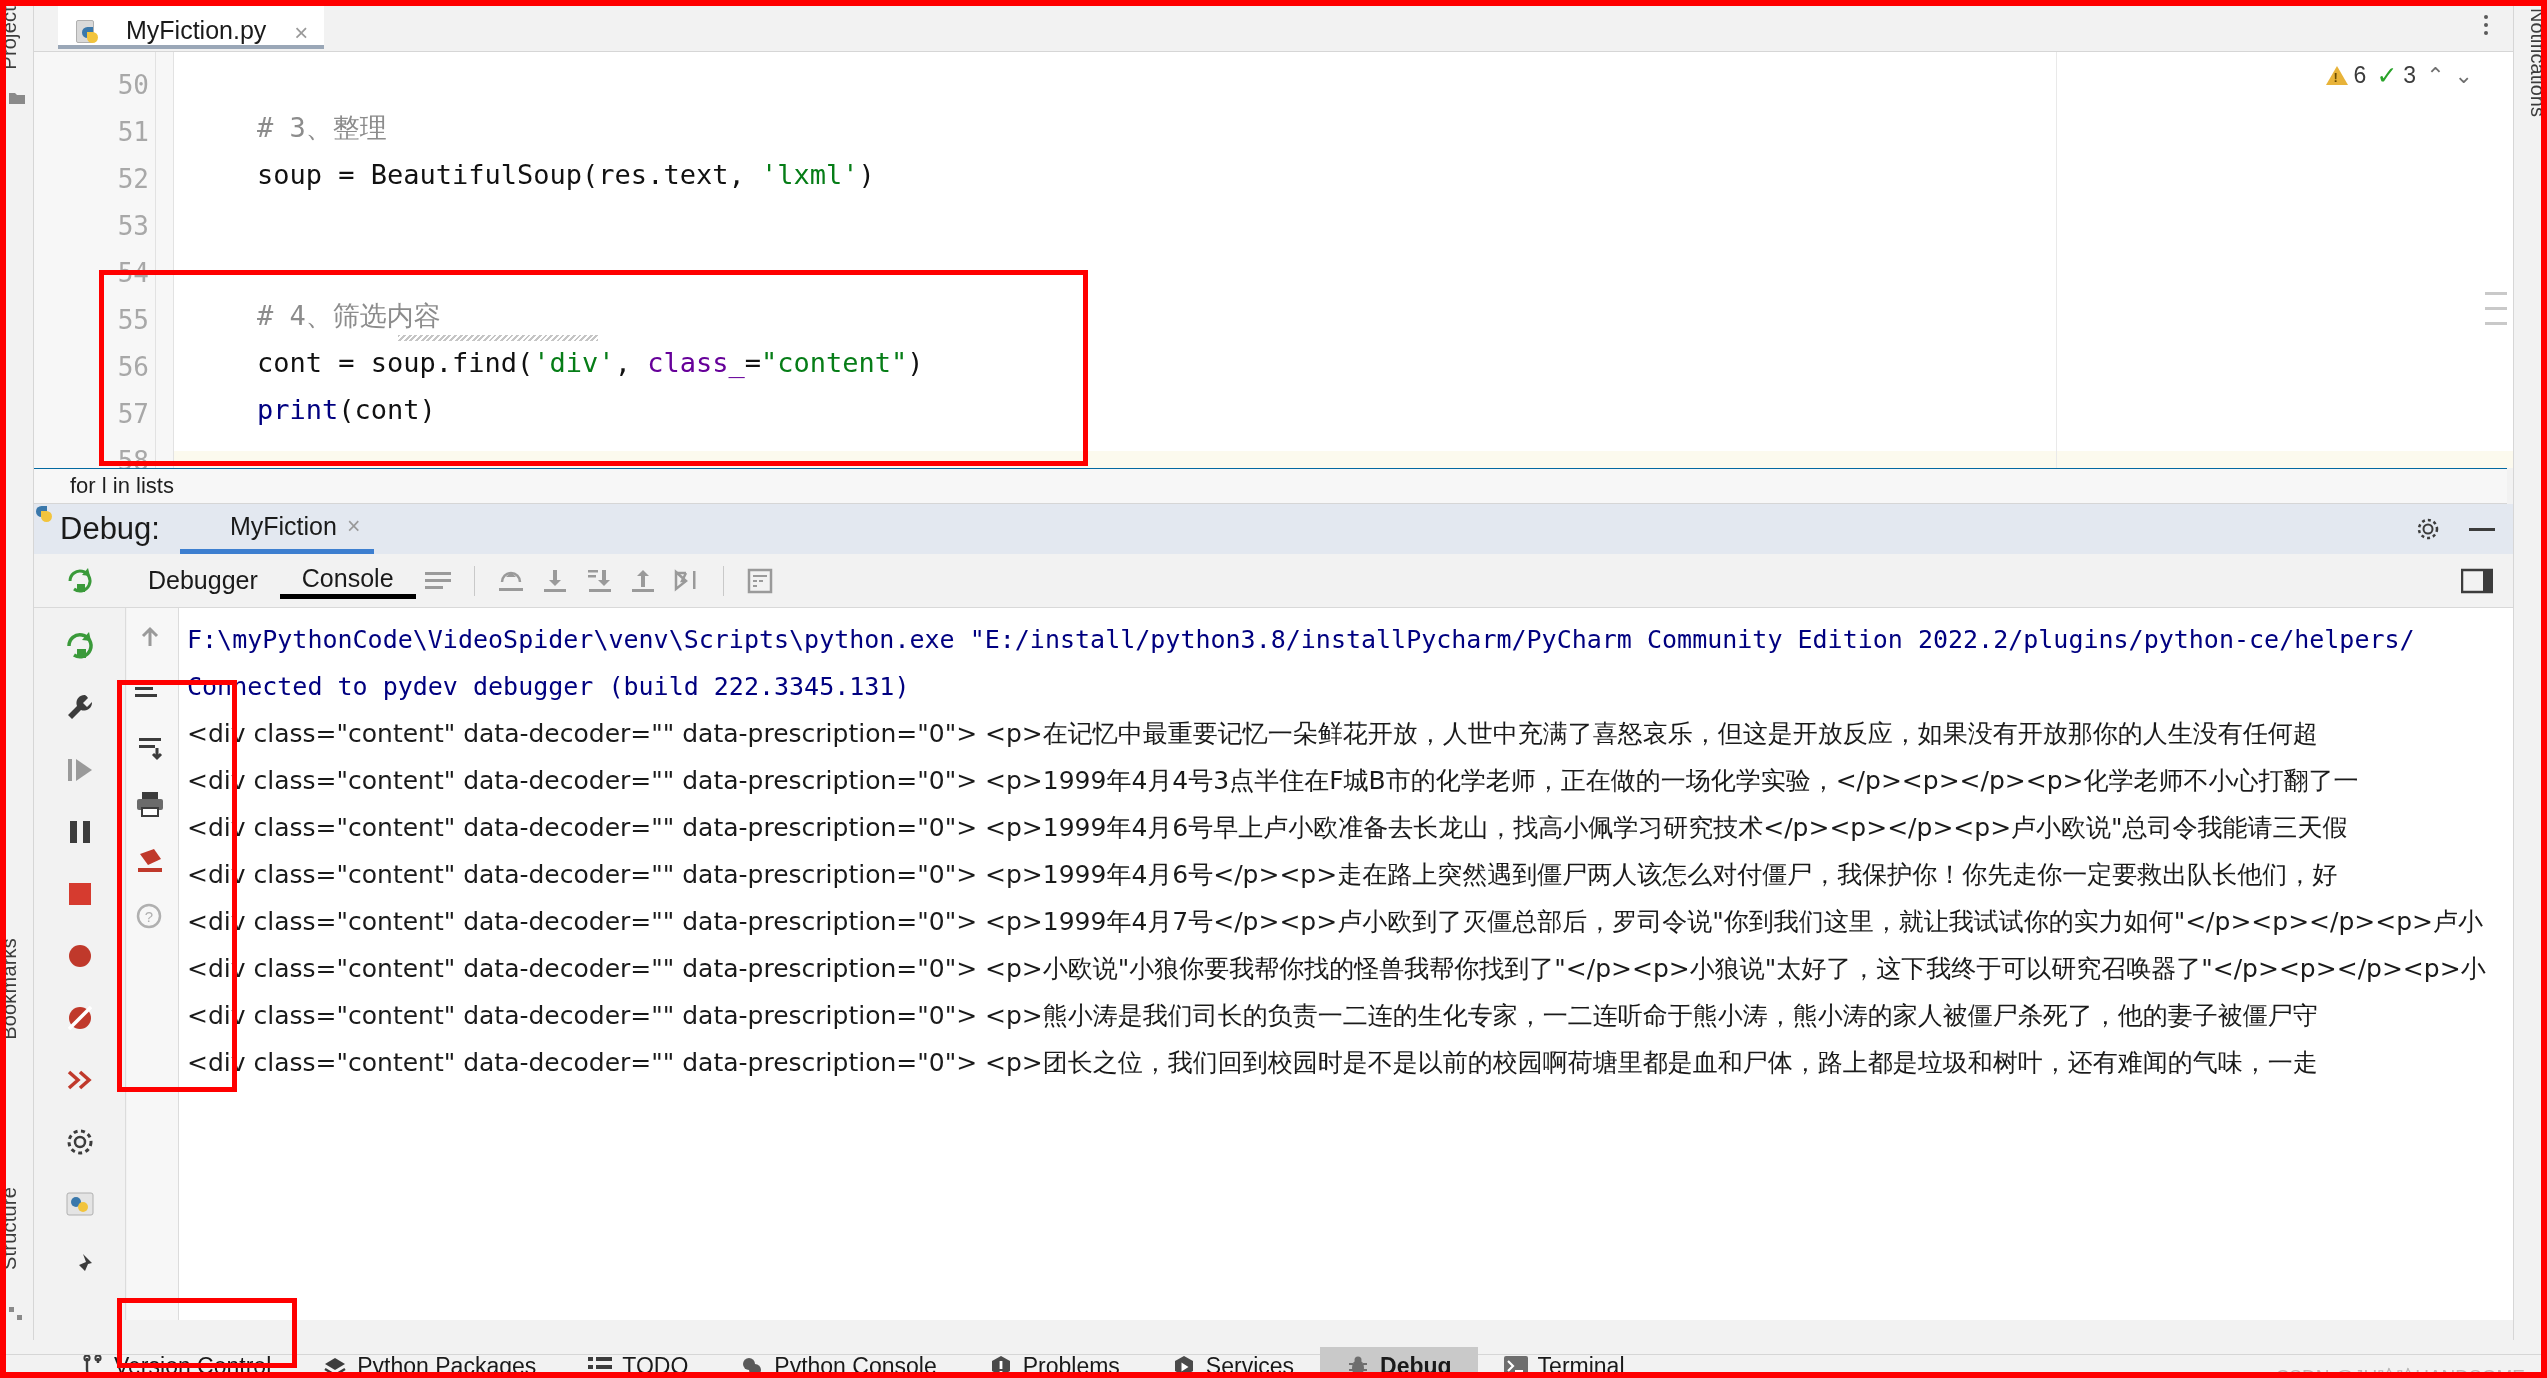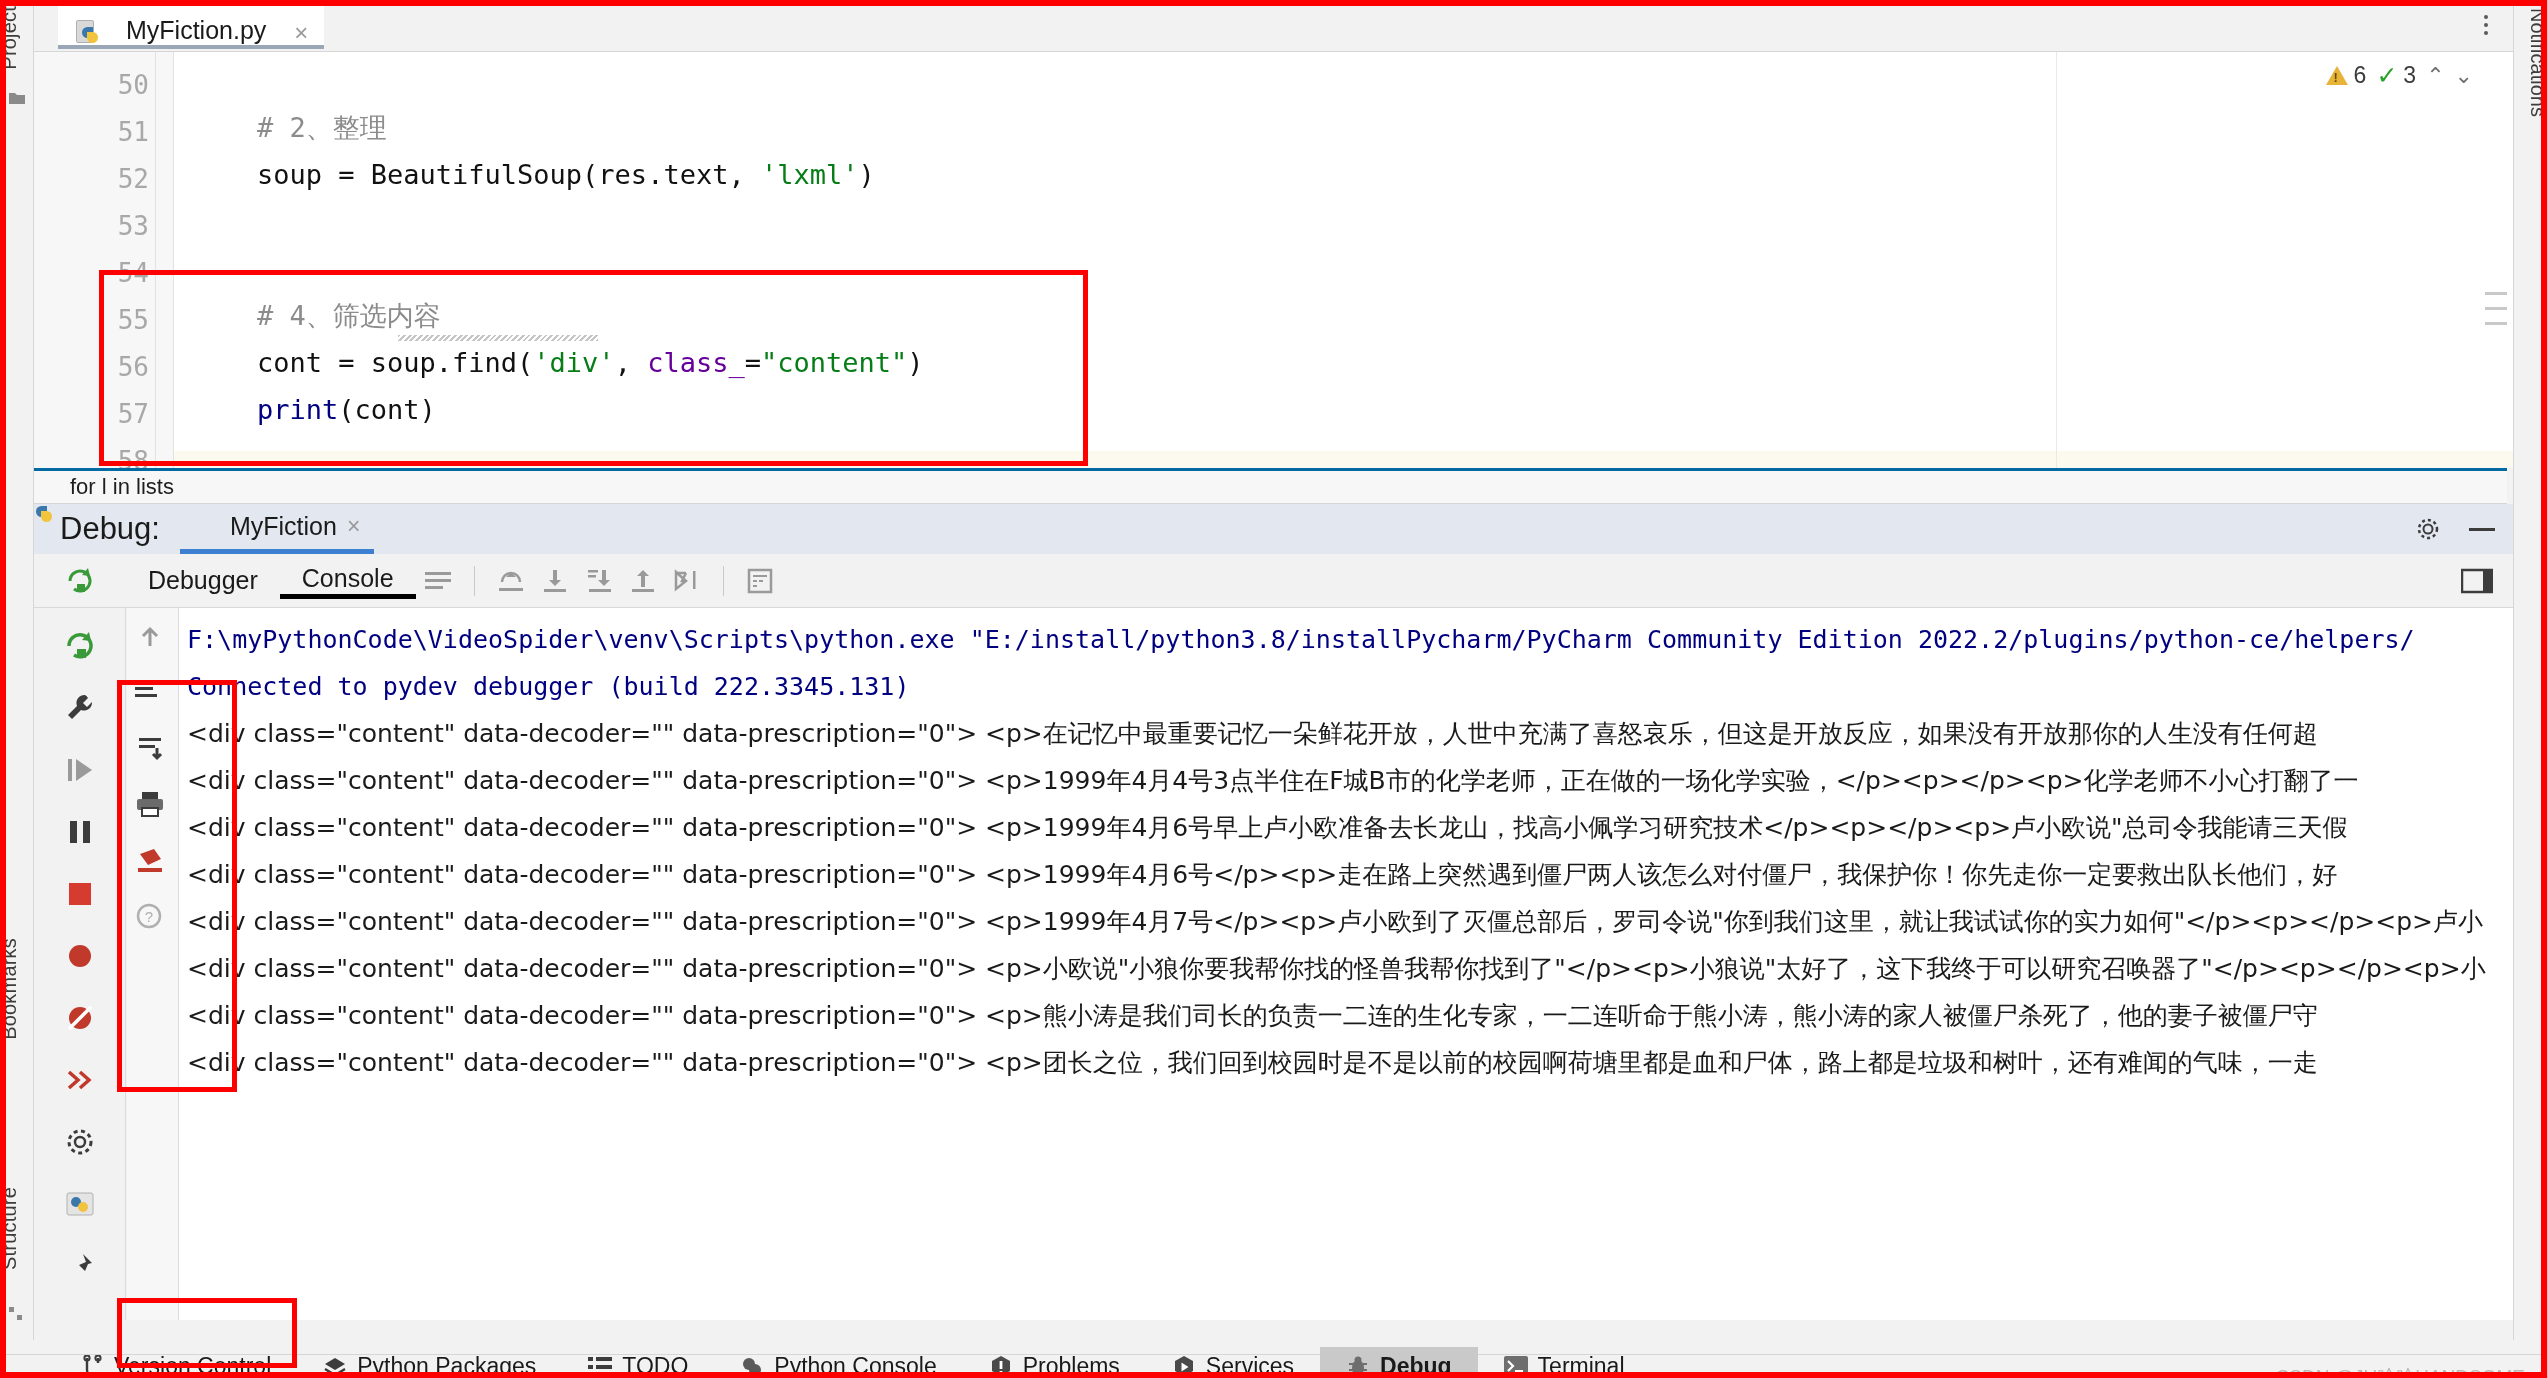--- a/index.html
+++ b/index.html
@@ -175,21 +175,21 @@
 
   
   .mini-marks { position: absolute; right: 6px; top: 80px; width: 22px; }
   .mini-marks i { display: block; height: 3px; background: #c9c9c9; margin-bottom: 12px; }
 
   
   .breadcrumb {
     position: absolute; left: 34px; top: 468px;
     right: 40px; height: 36px;
     background: #f7f7f7;
-    border-top: 3px solid #0369a1;
+    border-top: 1px solid #0369a1;
     border-bottom: 1px solid #d6d6d6;
     display: flex; align-items: center;
     padding-left: 36px;
     font-size: 22px; color: #1f1f1f;
   }
 
   
   .debug-head {
     position: absolute; left: 34px; top: 504px;
     right: 34px; height: 50px;
@@ -359,21 +359,21 @@
       <div class="gline" style="top:112px">52</div>
       <div class="gline" style="top:159px">53</div>
       <div class="gline" style="top:206px">54</div>
       <div class="gline" style="top:253px">55</div>
       <div class="gline" style="top:300px">56</div>
       <div class="gline" style="top:347px">57</div>
       <div class="gline" style="top:394px">58</div>
     </div>
 
     <div class="codearea">
-      <div class="cline" style="top:52px"><span class="kw-comment"># 2、整理</span></div>
+      <div class="cline" style="top:52px"><span class="kw-comment"># 3、整理</span></div>
 
       <div class="cline" style="top:99px"><span>soup = BeautifulSoup(res.text, </span><span class="kw-str">'lxml'</span><span>)</span></div>
 
       <div class="cline" style="top:240px"><span class="kw-comment"># 4、筛选内容</span></div>
       <div class="squiggle" style="left:223px; top:283px; width:200px;"></div>
 
       <div class="cline" style="top:287px"><span>cont = soup.find(</span><span class="kw-str">'div'</span><span>, </span><span class="kw-kwarg">class_</span><span>=</span><span class="kw-str">"content"</span><span>)</span></div>
 
       <div class="cline" style="top:334px"><span class="kw-blue">print</span><span>(cont)</span></div>
     </div>

